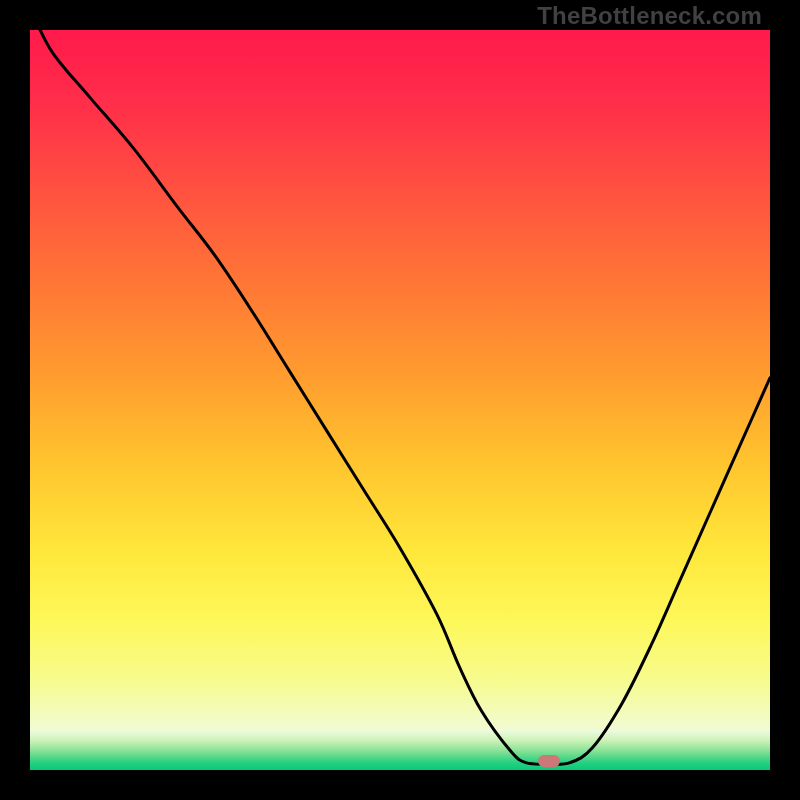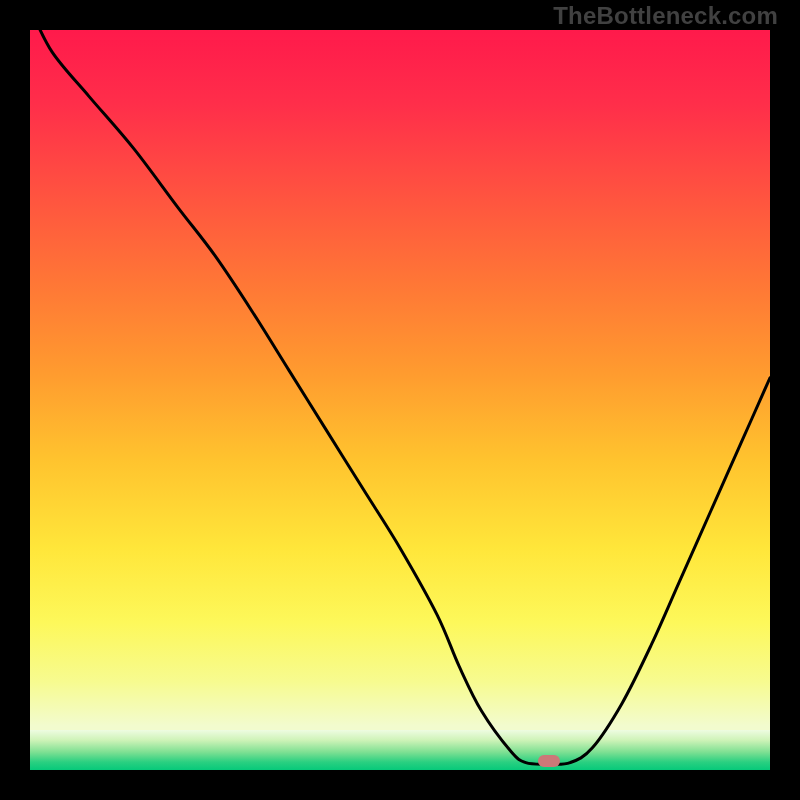--- a/index.html
+++ b/index.html
@@ -13,21 +13,21 @@
   }
   .stage {
     position: relative;
     width: 800px;
     height: 800px;
     background: #000;
   }
   .watermark {
     position: absolute;
     top: 2px;
-    right: 22px;
+    right: 38px;
     color: #414141;
     font-size: 24px;
     font-weight: 600;
     letter-spacing: 0.2px;
     user-select: none;
     z-index: 20;
   }
   .plot-area {
     position: absolute;
     left: 30px;

